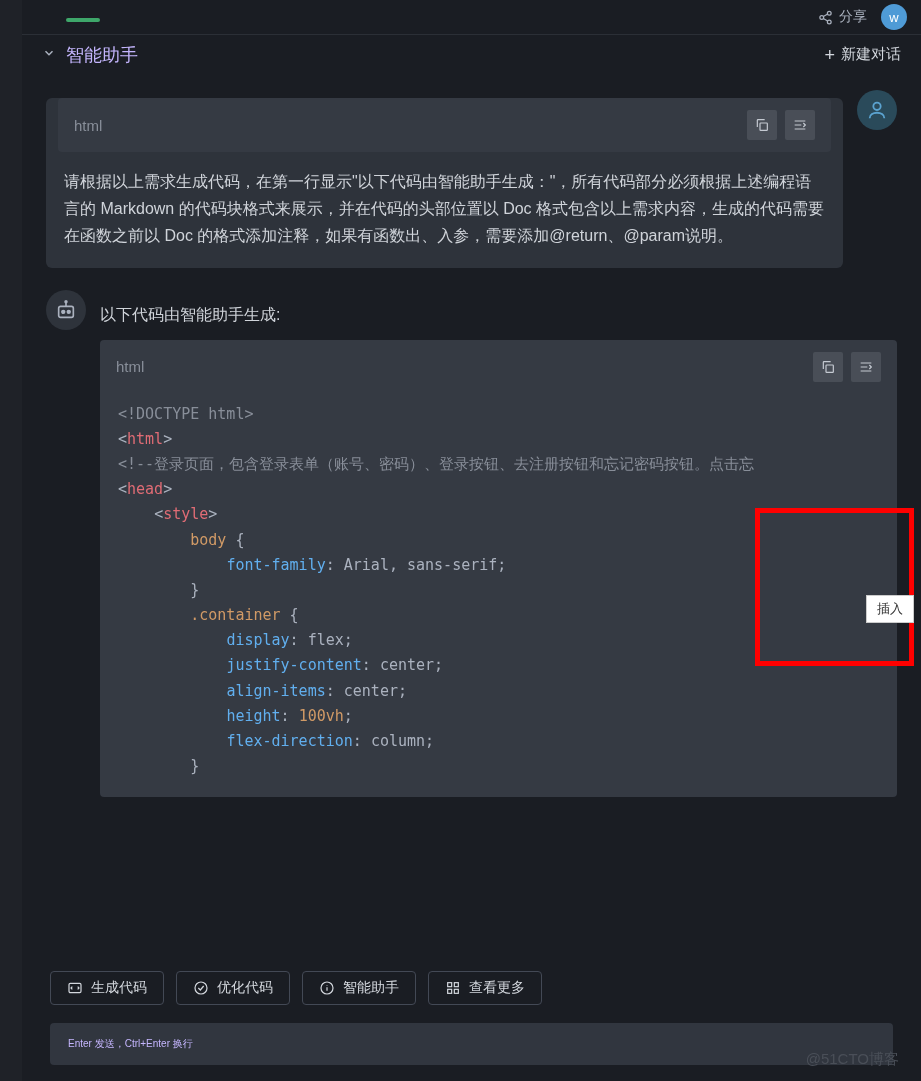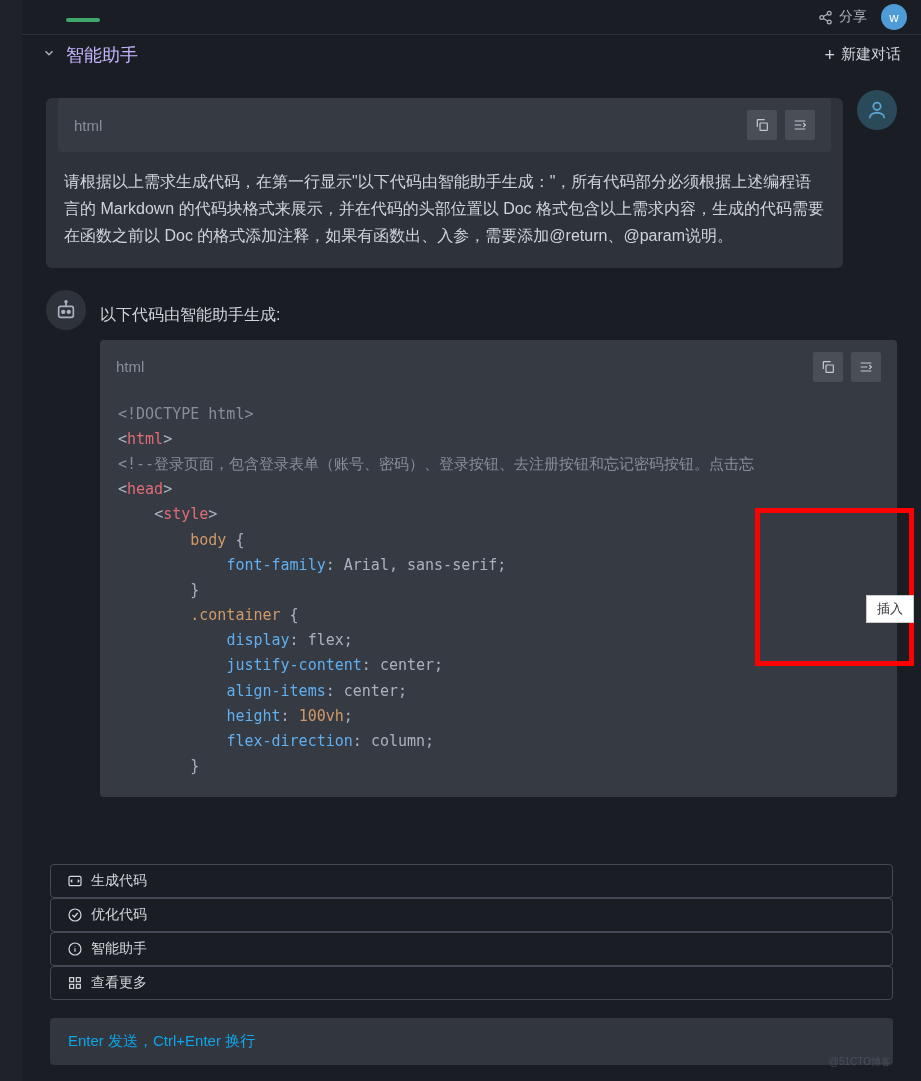--- a/index.html
+++ b/index.html
@@ -155,51 +155,51 @@
     .tooltip {
       position: absolute;
       background: #ffffff;
       color: #333;
       font-size: 13px;
       padding: 4px 10px;
       border: 1px solid #ccc;
     }
     .action-bar {
       display: flex;
+      gap: 12px;
       padding: 14px 28px;
       background: #1a1d23;
-      flex-direction: column;
     }
     .act-btn {
       display: flex;
       align-items: center;
       gap: 8px;
       padding: 7px 16px;
       border: 1px solid #434955;
       border-radius: 4px;
       color: #d4d8de;
       font-size: 14px;
       cursor: pointer;
       background: transparent;
     }
     .act-btn svg { width: 16px; height: 16px; stroke: #d4d8de; fill: none; stroke-width: 1.8; }
     .input-bar {
       margin: 4px 28px 16px 28px;
       background: #31363f;
       border-radius: 4px;
       padding: 14px 18px;
-      color: #0ea5e9;
-      font-size: 15px;
+      color: #c4b5fd;
+      font-size: 10px;
     }
     .watermark {
       position: absolute;
-      right: 30px;
+      right: 22px;
       bottom: 12px;
       color: #4a4f58;
-      font-size: 10px;
+      font-size: 15px;
     }
   </style>
 </head>
 <body>
 
 <div class="left-rail">
   <div class="dot"></div>
   <span>GitHub Copilot Chat</span>
   <div class="dot"></div>
 

